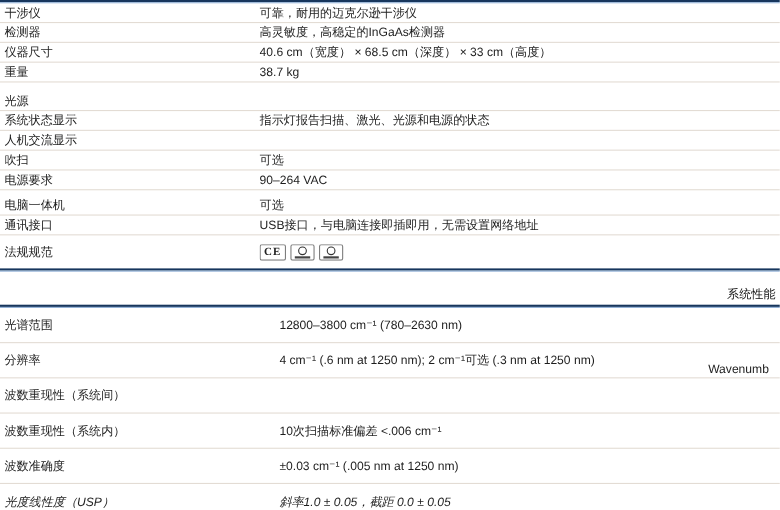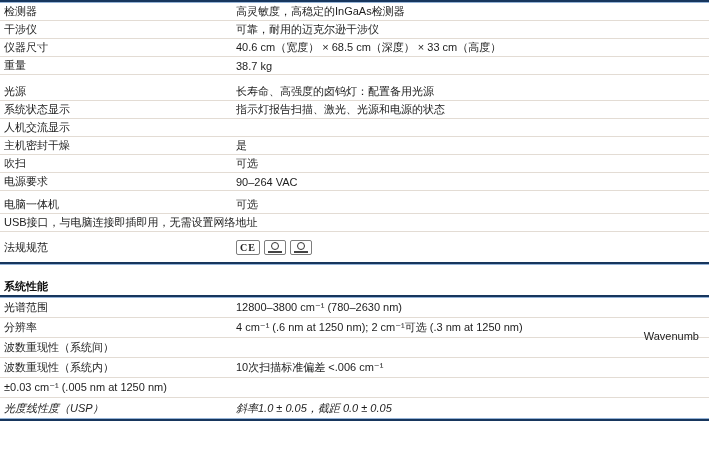--- a/index.html
+++ b/index.html
@@ -18,22 +18,22 @@
     height:18px; box-sizing:border-box;
     border-bottom:1px solid #E3DCD4;
     padding:0 4px;
   }
   .spec-row .label { width:232px; flex:none; white-space:nowrap; overflow:hidden; }
   .spec-row .value { flex:1; display:flex; align-items:center; white-space:nowrap; overflow:hidden; }
   .spec-row.regulatory { height:30px; border-bottom:none; }
   .group-gap { height:8px; }
   .group-gap.small { height:5px; }
   .section-gap { height:13px; }
-  .section-title { font-weight:bold; padding:2px 4px 3px; height:12px; line-height:12px; color:#111111; }
-  .perf .spec-row { height:20px; }
+  .section-title { font-weight:normal; padding:2px 4px 3px; height:12px; line-height:12px; color:#111111;text-align:right; }
+  .perf .spec-row { height:32px;gap:18px; }
   .perf .spec-row:last-child { border-bottom:none;font-style:italic; }
   .note { margin-left:auto; padding-right:6px;margin-top:17px; }
   .marks { display:flex; gap:4px; align-items:center; }
   .mark {
     border:1px solid #7d7d7d; border-radius:2px;
     height:15px; box-sizing:border-box;
     display:flex; align-items:center; justify-content:center;
     background:#ffffff; color:#222;
   }
   .mark.ce { width:24px; font-weight:bold; font-size:10px; letter-spacing:1px; font-family:"Liberation Serif","DejaVu Serif",serif; }
@@ -42,69 +42,65 @@
   .mark.cert .bar { width:14px; height:2px; background:#444; }
 </style>
 </head>
 <body>
 
 <div class="page">
 
   <div class="rule-double"></div>
 
   <div class="spec-row">
+    <div class="label">干涉仪</div>
+    <div class="value">可靠，耐用的迈克尔逊干涉仪</div>
+  </div>
+  <div class="spec-row">
     <div class="label">检测器</div>
     <div class="value">高灵敏度，高稳定的InGaAs检测器</div>
-  </div>
-  <div class="spec-row">
-    <div class="label">干涉仪</div>
-    <div class="value">可靠，耐用的迈克尔逊干涉仪</div>
   </div>
   <div class="spec-row">
     <div class="label">仪器尺寸</div>
     <div class="value">40.6 cm（宽度） × 68.5 cm（深度） × 33 cm（高度）</div>
   </div>
   <div class="spec-row">
     <div class="label">重量</div>
     <div class="value">38.7 kg</div>
   </div>
 
   <div class="group-gap"></div>
 
   <div class="spec-row">
     <div class="label">光源</div>
-    <div class="value">长寿命、高强度的卤钨灯：配置备用光源</div>
   </div>
   <div class="spec-row">
     <div class="label">系统状态显示</div>
     <div class="value">指示灯报告扫描、激光、光源和电源的状态</div>
   </div>
   <div class="spec-row">
     <div class="label">人机交流显示</div>
-  </div>
-  <div class="spec-row">
-    <div class="label">主机密封干燥</div>
-    <div class="value">是</div>
   </div>
   <div class="spec-row">
     <div class="label">吹扫</div>
     <div class="value">可选</div>
   </div>
   <div class="spec-row">
     <div class="label">电源要求</div>
     <div class="value">90–264 VAC</div>
   </div>
 
   <div class="group-gap small"></div>
 
   <div class="spec-row">
     <div class="label">电脑一体机</div>
     <div class="value">可选</div>
   </div>
   <div class="spec-row">
+    <div class="label">通讯接口</div>
     <div class="value">USB接口，与电脑连接即插即用，无需设置网络地址</div>
   </div>
 
   <div class="spec-row regulatory">
     <div class="label">法规规范</div>
     <div class="value">
       <div class="marks">
         <span class="mark ce">CE</span>
         <span class="mark cert">
           <span class="emblem"></span>
@@ -138,20 +134,21 @@
       </div>
     </div>
     <div class="spec-row">
       <div class="label">波数重现性（系统间）</div>
     </div>
     <div class="spec-row">
       <div class="label">波数重现性（系统内）</div>
       <div class="value">10次扫描标准偏差 &lt;.006 cm⁻¹</div>
     </div>
     <div class="spec-row">
+      <div class="label">波数准确度</div>
       <div class="value">±0.03 cm⁻¹ (.005 nm at 1250 nm)</div>
     </div>
     <div class="spec-row">
       <div class="label">光度线性度（USP）</div>
       <div class="value">斜率1.0 ± 0.05，截距 0.0 ± 0.05</div>
     </div>
   </div>
 
   <div class="rule-bottom"></div>
 

